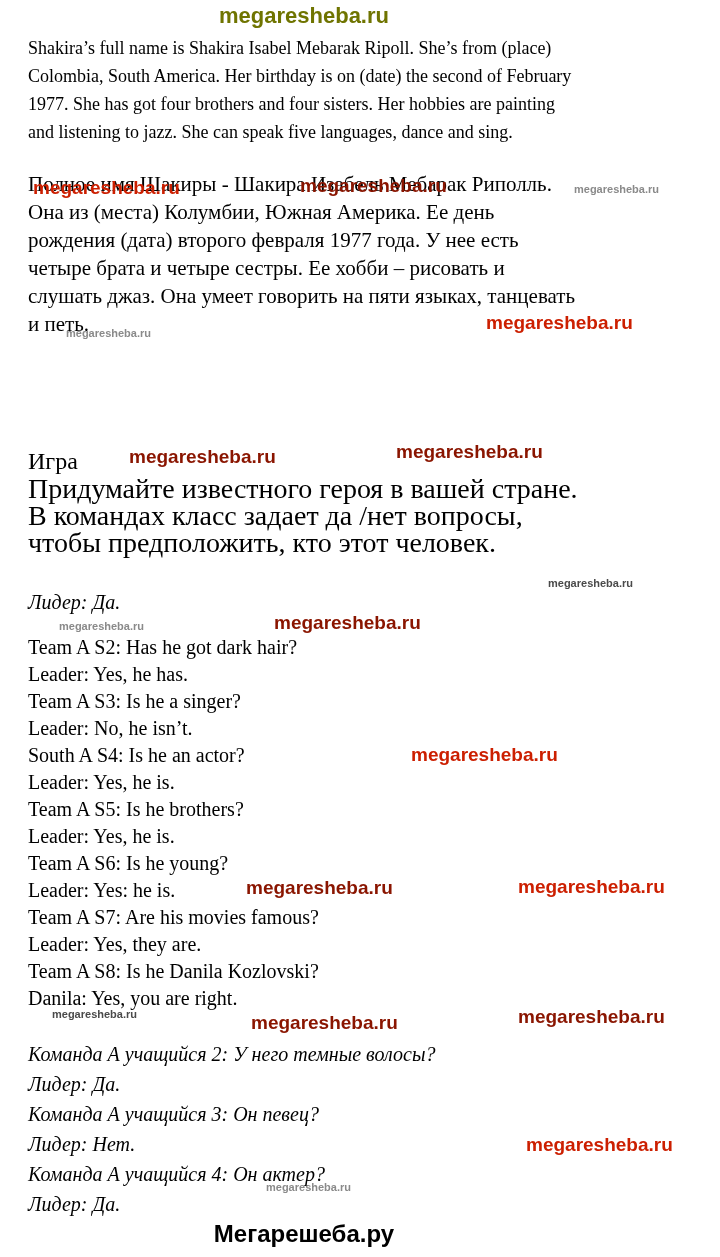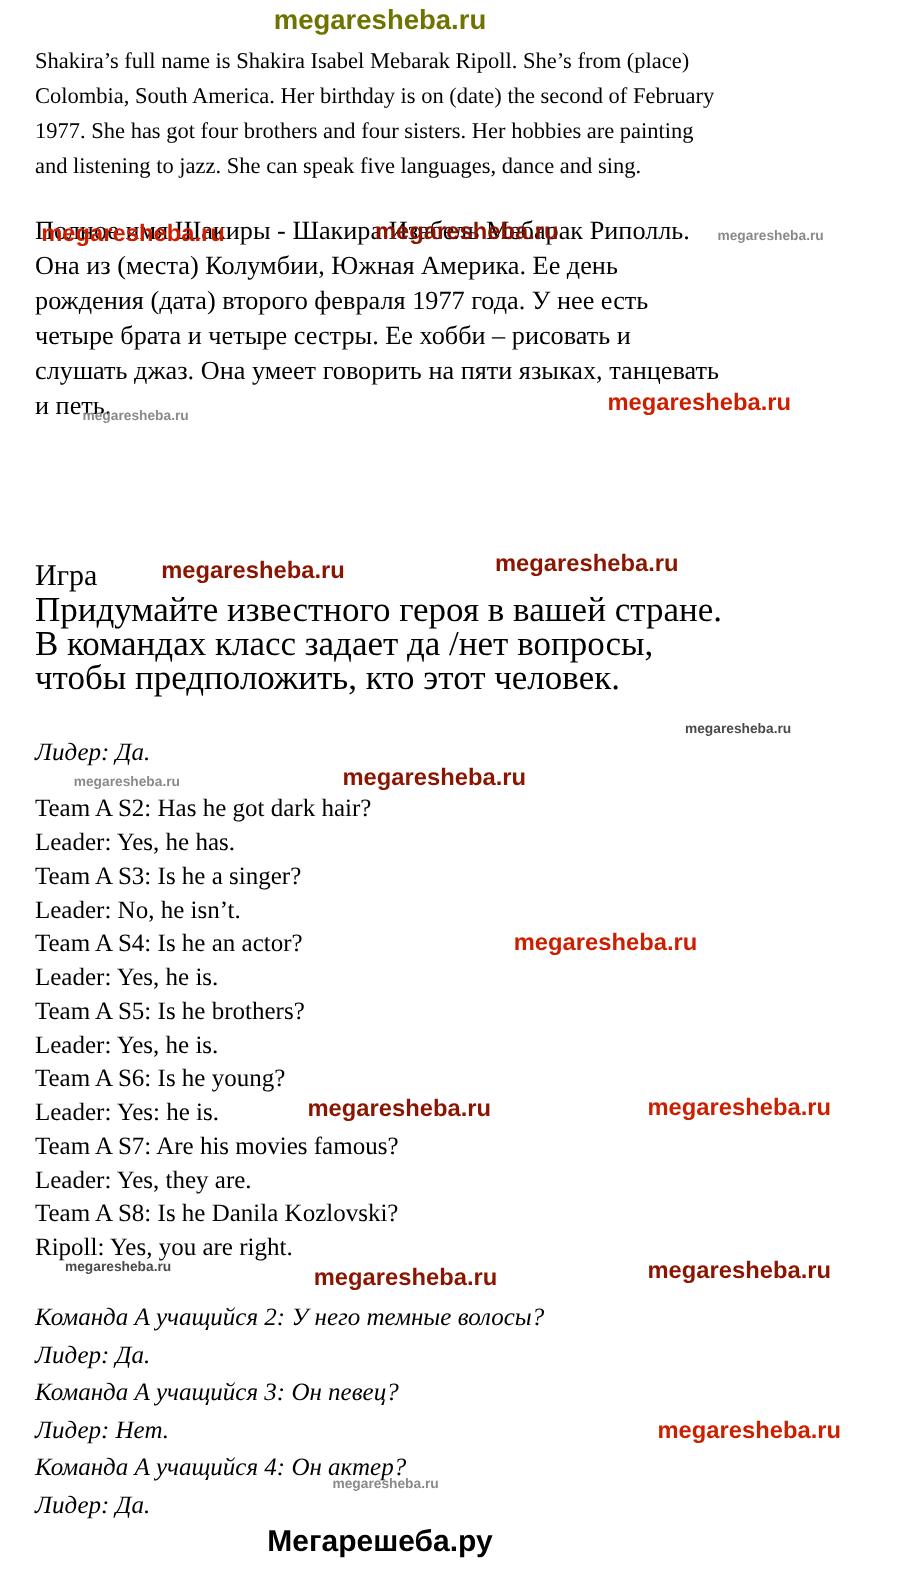--- a/index.html
+++ b/index.html
@@ -103,39 +103,39 @@
   <div class="en-dlg">
 
       <div>Team A S2: Has he got dark hair?</div>
 
       <div>Leader: Yes, he has.</div>
 
       <div>Team A S3: Is he a singer?</div>
 
       <div>Leader: No, he isn’t.</div>
 
-      <div>Team A S4: Is he an actor?</div>
+      <div>South A S4: Is he an actor?</div>
 
       <div>Leader: Yes, he is.</div>
 
       <div>Team A S5: Is he brothers?</div>
 
       <div>Leader: Yes, he is.</div>
 
       <div>Team A S6: Is he young?</div>
 
       <div>Leader: Yes: he is.</div>
 
       <div>Team A S7: Are his movies famous?</div>
 
       <div>Leader: Yes, they are.</div>
 
       <div>Team A S8: Is he Danila Kozlovski?</div>
 
-      <div>Ripoll: Yes, you are right.</div>
+      <div>Danila: Yes, you are right.</div>
     </div>
 
   <div class="ru-d2">
 
       <div>Команда А учащийся 2: У него темные волосы?</div>
 
       <div>Лидер: Да.</div>
 
       <div>Команда А учащийся 3: Он певец?</div>
 

